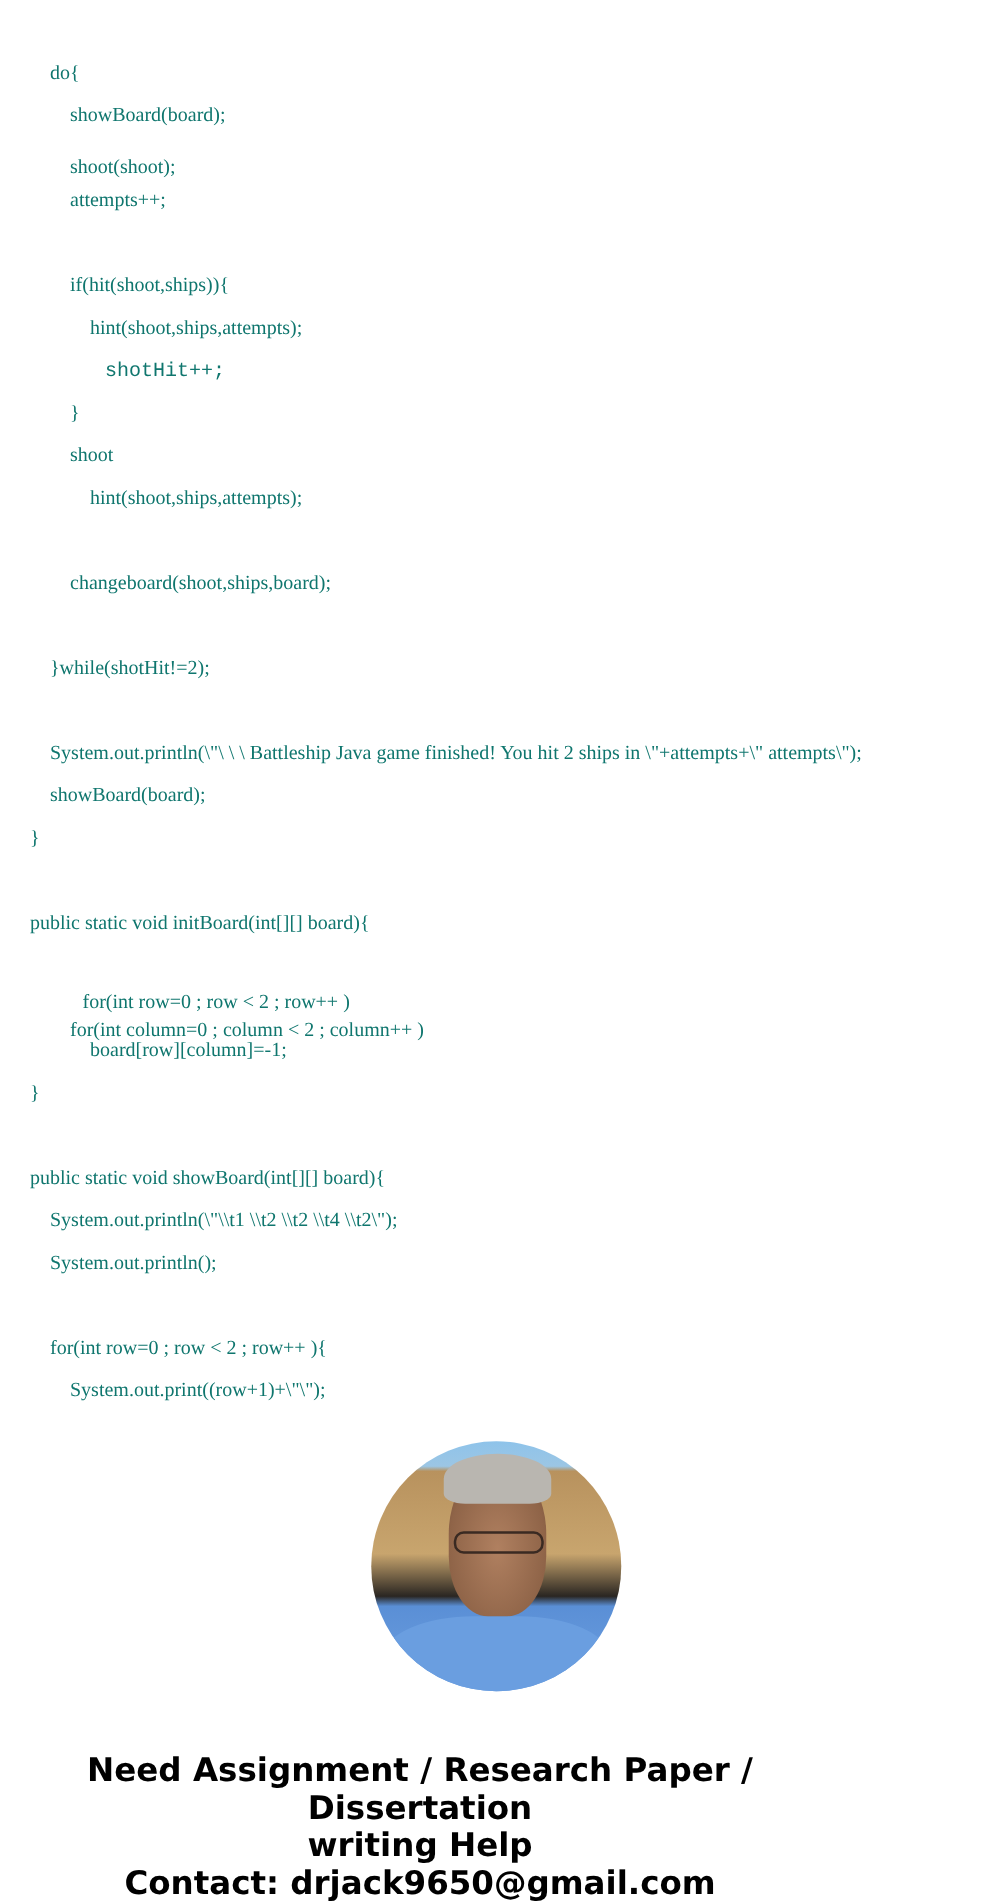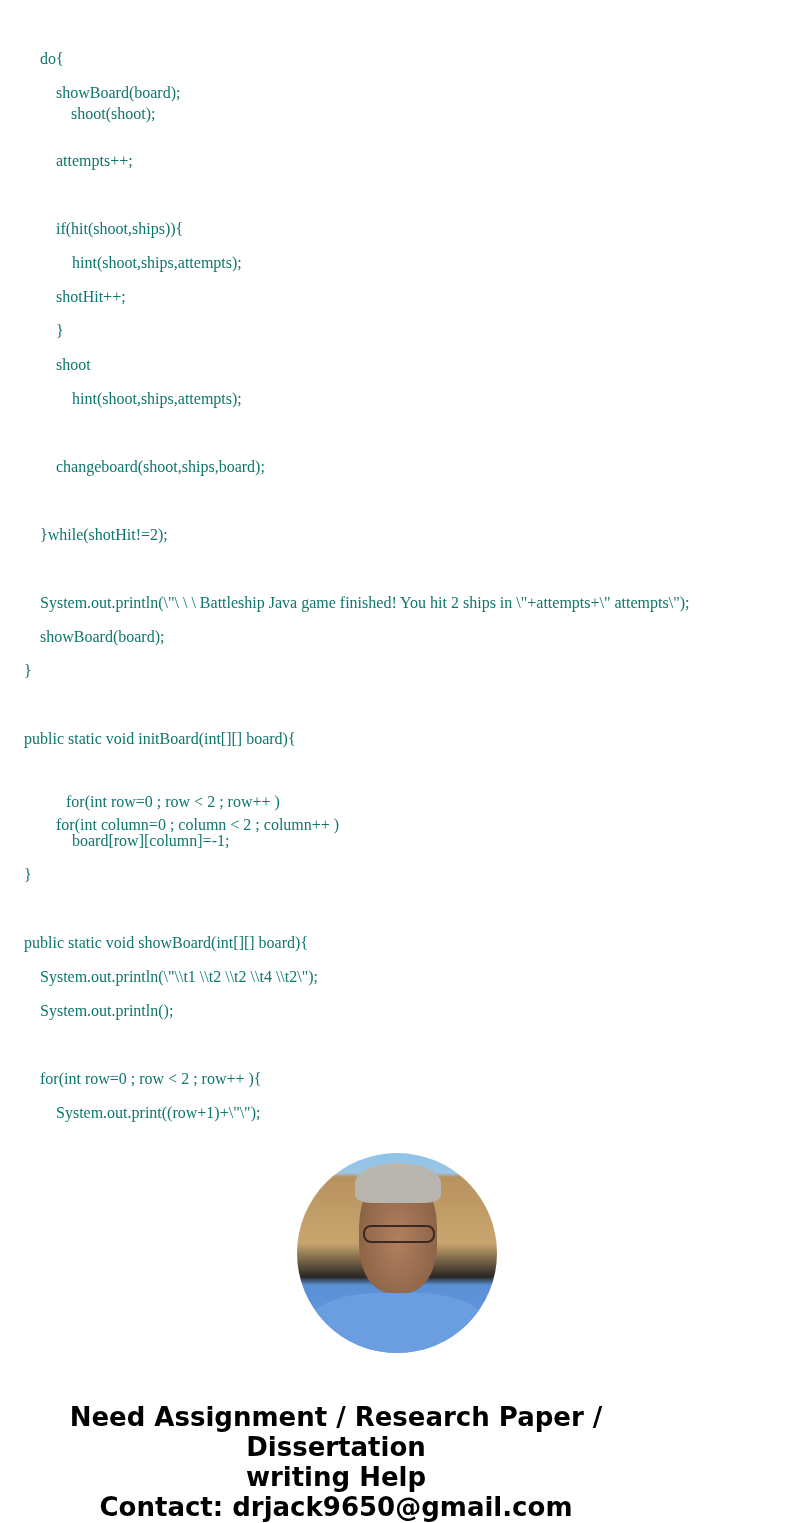--- a/index.html
+++ b/index.html
@@ -40,25 +40,25 @@
       font-family: "DejaVu Sans", sans-serif; font-weight: bold; font-size: 26px;
       line-height: 30px; color: #000;
     }
   </style>
 </head>
 <body>
 
 <div class="code" id="code">
     <div class="line" style="left: 40px; top: 49px;">do{</div>
     <div class="line" style="left: 56px; top: 83px;">showBoard(board);</div>
-    <div class="line" style="left: 56px; top: 104px; margin-left: 15px;">shoot(shoot);</div>
+    <div class="line" style="left: 56px; top: 124px;">shoot(shoot);</div>
     <div class="line" style="left: 56px; top: 151px;">attempts++;</div>
     <div class="line" style="left: 56px; top: 219px;">if(hit(shoot,ships)){</div>
     <div class="line" style="left: 72px; top: 253px;">hint(shoot,ships,attempts);</div>
-    <div class="line" style="left: 56px; top: 287px;">shotHit++;</div>
+    <div class="line" style="left: 84px; top: 287px; font-family: Liberation Mono, monospace;">shotHit++;</div>
     <div class="line" style="left: 56px; top: 321px;">}</div>
     <div class="line" style="left: 56px; top: 355px;">shoot</div>
     <div class="line" style="left: 72px; top: 389px;">hint(shoot,ships,attempts);</div>
     <div class="line" style="left: 56px; top: 457px;">changeboard(shoot,ships,board);</div>
     <div class="line" style="left: 40px; top: 525px;">}while(shotHit!=2);</div>
     <div class="line" style="left: 40px; top: 593px;">System.out.println(\"\ \ \ Battleship Java game finished! You hit 2 ships in \"+attempts+\" attempts\");</div>
     <div class="line" style="left: 40px; top: 627px;">showBoard(board);</div>
     <div class="line" style="left: 24px; top: 661px;">}</div>
     <div class="line" style="left: 24px; top: 729px;">public static void initBoard(int[][] board){</div>
     <div class="line" style="left: 40px; top: 792px; margin-left: 26px;">for(int row=0 ; row &lt; 2 ; row++ )</div>

